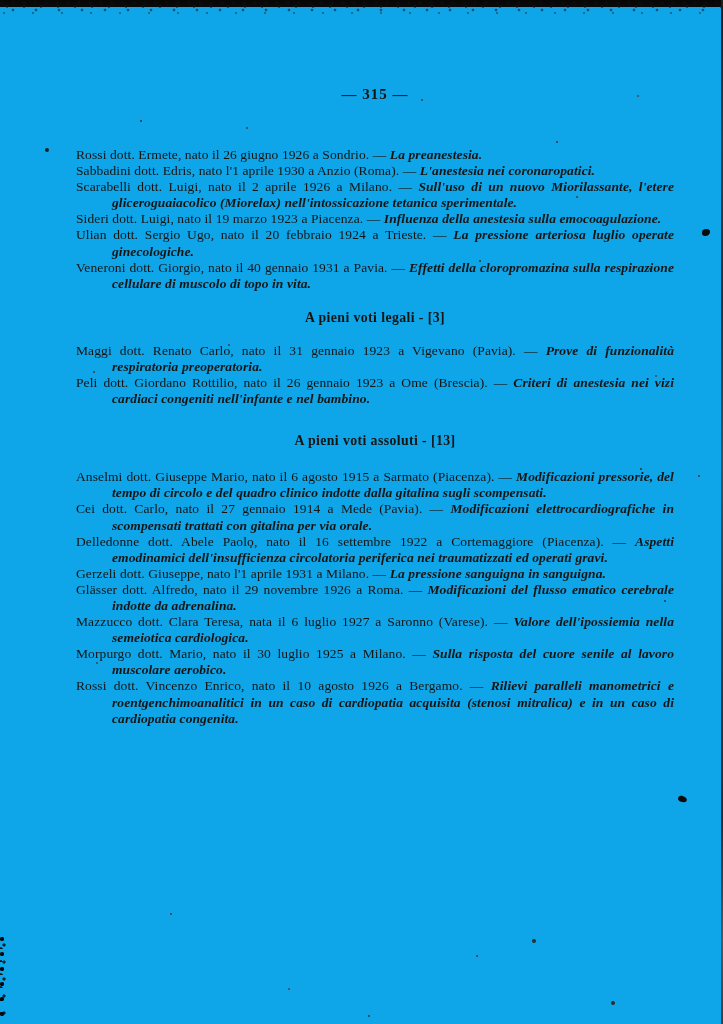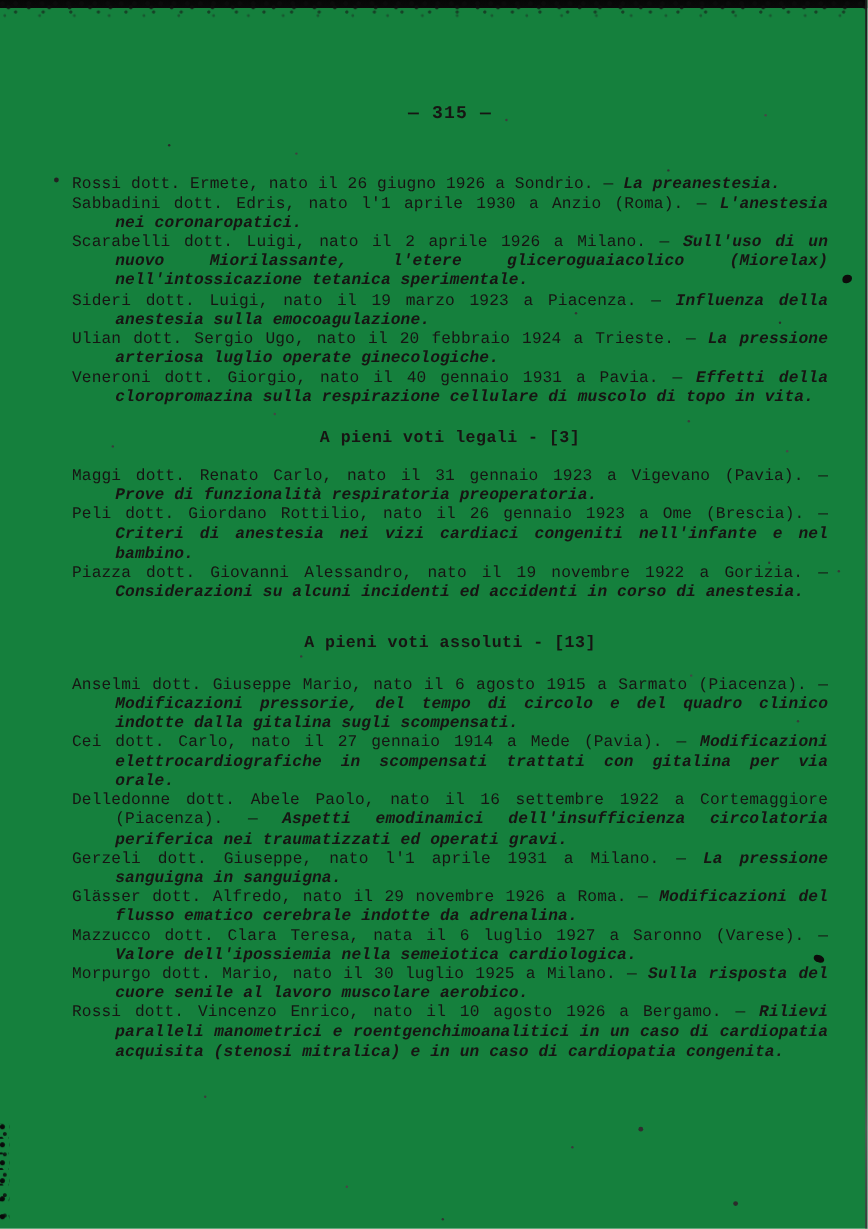--- a/index.html
+++ b/index.html
@@ -1,23 +1,23 @@
 <!DOCTYPE html>
 <html><head>
 <meta charset="utf-8">
 <style>
   html, body { margin: 0; padding: 0; background: #e8e8e4; }
   .page {
     position: relative;
     width: 723px;
     height: 1024px;
     margin: 0 auto;
-    background: #15803d;
+    background: #0ea5e9;
     overflow: hidden;
-    font-family: Liberation Mono, monospace;
+    font-family: Liberation Serif, serif;
     color: #171513;
   }
 
   
   .top-edge {
     position: absolute; top: 0; left: 0; width: 723px; height: 22px;
     background-image:
       radial-gradient(circle at 2px 3px, #0b0b0b 1.5px, rgba(0,0,0,0) 2.3px),
       radial-gradient(circle at 7px 6px, rgba(14,14,14,0.88) 1.2px, rgba(0,0,0,0) 2px),
       radial-gradient(circle at 13px 10px, rgba(22,22,22,0.6) 1px, rgba(0,0,0,0) 1.7px),
@@ -59,21 +59,21 @@
       170px 913px 0 0 #3c3c3c, 698px 475px 0 0 #383838;
   }
 
   
   .content { position: absolute; left: 60px; top: 0; width: 630px; }
   .page-number {
     margin: 0; padding-top: 86px;
     text-align: center; font-weight: bold;
     font-size: 15px; letter-spacing: 1px;
   }
-  .entries { margin: 0; }
+  .entries { margin: 16px; }
   .block-anesthesia { margin-top: 44px; }
   .block-legali { margin-top: 17px; }
   .block-cardiologia { margin-top: 20px; }
   .entry {
     margin: 0;
     font-size: 13.5px;
     line-height: 16.1px;
     text-align: justify;
     padding-left: 36px;
     text-indent: -36px;
@@ -121,21 +121,20 @@
       </div>
 
     <p class="section-heading heading-legali">A pieni voti legali - [3]</p>
 
     <div class="entries block-legali">
 
         <p class="entry"><span class="entry-text">Maggi dott. Renato Carlo, nato il 31 gennaio 1923 a Vigevano (Pavia). —</span> <span class="thesis-title">Prove di funzionalità respiratoria preoperatoria.</span></p>
 
         <p class="entry"><span class="entry-text">Peli dott. Giordano Rottilio, nato il 26 gennaio 1923 a Ome (Brescia). —</span> <span class="thesis-title">Criteri di anestesia nei vizi cardiaci congeniti nell'infante e nel bambino.</span></p>
 
-        <p class="entry"><span class="entry-text">Piazza dott. Giovanni Alessandro, nato il 19 novembre 1922 a Gorizia. —</span> <span class="thesis-title">Considerazioni su alcuni incidenti ed accidenti in corso di anestesia.</span></p>
       </div>
 
 
     <p class="section-heading heading-assoluti">A pieni voti assoluti - [13]</p>
 
     <div class="entries block-cardiologia">
 
         <p class="entry"><span class="entry-text">Anselmi dott. Giuseppe Mario, nato il 6 agosto 1915 a Sarmato (Piacenza). —</span> <span class="thesis-title">Modificazioni pressorie, del tempo di circolo e del quadro clinico indotte dalla gitalina sugli scompensati.</span></p>
 
         <p class="entry"><span class="entry-text">Cei dott. Carlo, nato il 27 gennaio 1914 a Mede (Pavia). —</span> <span class="thesis-title">Modificazioni elettrocardiografiche in scompensati trattati con gitalina per via orale.</span></p>

